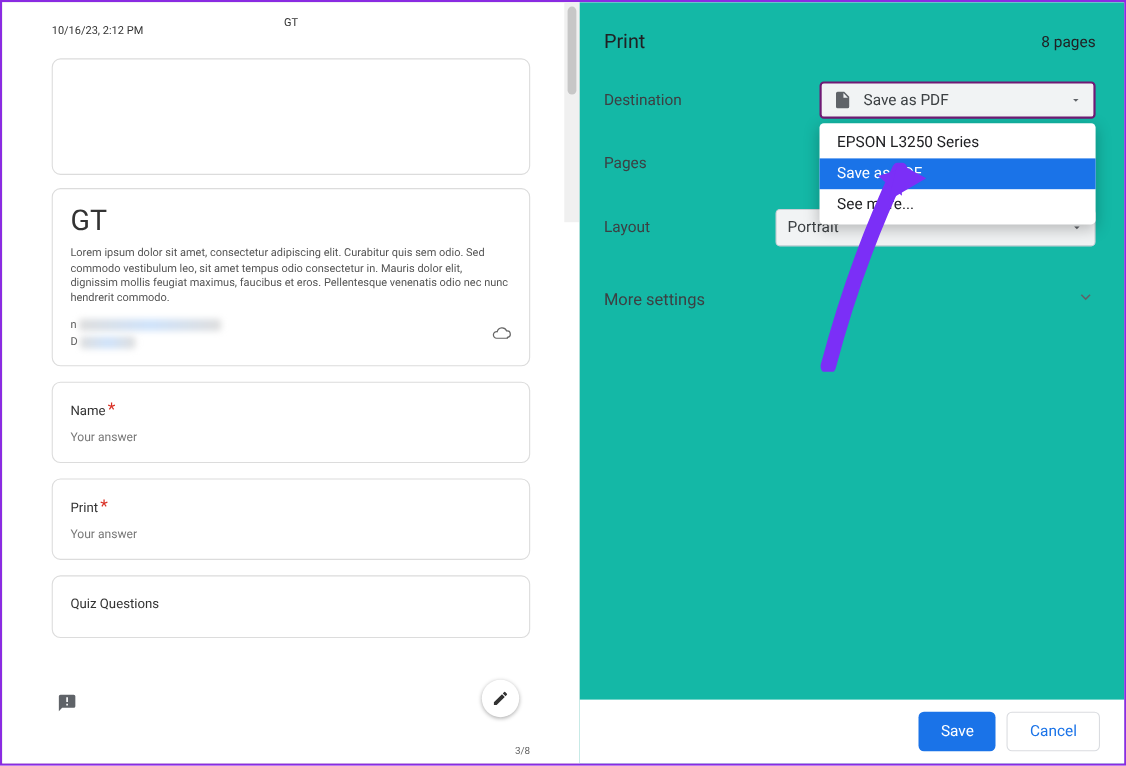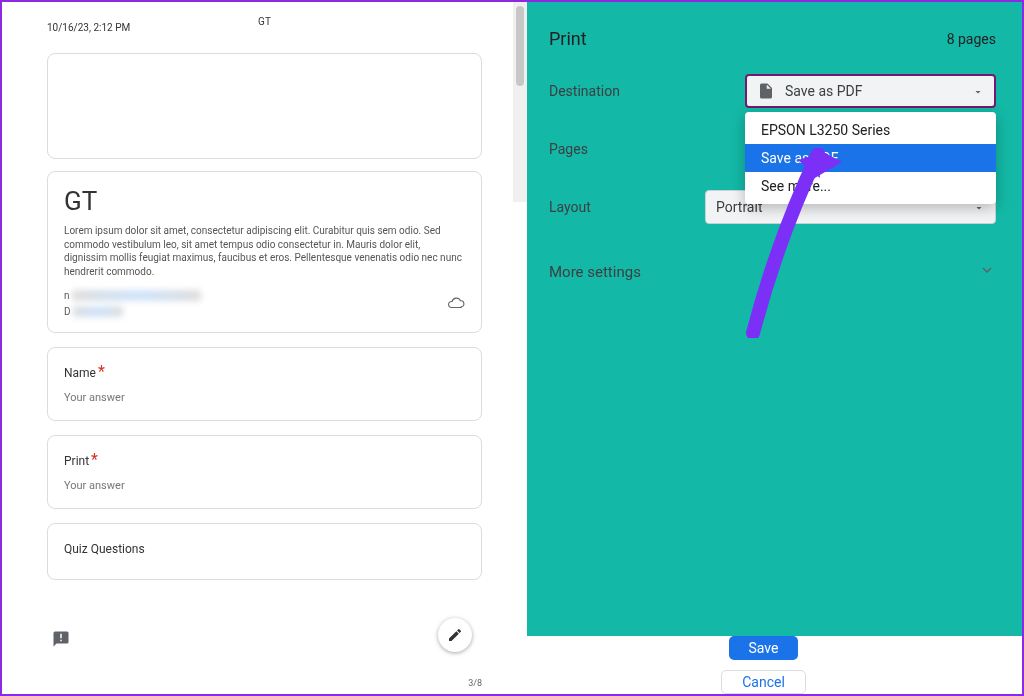--- a/index.html
+++ b/index.html
@@ -41,21 +41,21 @@
   .dropdown{ flex:1; height:34px; border:1px solid #cbd0d6; background:#f1f3f4; border-radius:4px; display:flex; align-items:center; padding:0 10px; font-size:14px; color:#3c4043; position:relative;}
   .dropdown.active{ border:2px solid #701a75; background:#f1f3f4;margin-left:40px;}
   .dropdown .file-icon{ width:18px; height:18px; margin-right:10px; fill:#5f6368;}
   .dropdown .caret{ margin-left:auto; width:12px; height:12px; }
   .dropdown .caret svg{ fill:#5f6368;}
   .dd-menu{ position:absolute; top:36px; left:-2px; right:-2px; background:#fff; border-radius:4px; box-shadow:0 4px 14px rgba(0,0,0,.25); padding:4px 0; z-index:10;}
   .dd-item{ font-size:14px; padding:6px 16px; color:#202124; cursor:pointer;}
   .dd-item.sel{ background:#1a73e8; color:#fff;}
   .more-row{ display:flex; justify-content:space-between; align-items:center; margin-top:36px; font-size:15px; color:#3c4043; cursor:pointer;}
   .more-row .chev svg{ width:18px; height:18px; fill:#5f6368;}
-  .footer-bar{ position:absolute; bottom:0; left:0; right:0; height:58px; border-top:0px solid #e0e0e0; display:flex; justify-content:flex-end; align-items:center; padding-right:22px; gap:10px; background:#fff;flex-direction:column;}
+  .footer-bar{ position:absolute; bottom:0; left:0; right:0; height:58px; border-top:0px solid #e0e0e0; display:flex; justify-content:flex-end; align-items:center; padding-right:22px; gap:10px; background:#fff;}
   .btn{ height:36px; border-radius:5px; font-size:14px; padding:0 20px; display:flex; align-items:center; cursor:pointer;}
   .btn-save{ background:#1a73e8; color:#fff;}
   .btn-cancel{ background:#fff; color:#1a73e8; border:1px solid #dadce0;}
   .arrow{ position:absolute; top:148px; left:738px; pointer-events:none; z-index:30;}
   .arrow svg{ width:120px; height:190px;}
 </style>
 </head>
 <body>
 
 <div class="preview-pane">

